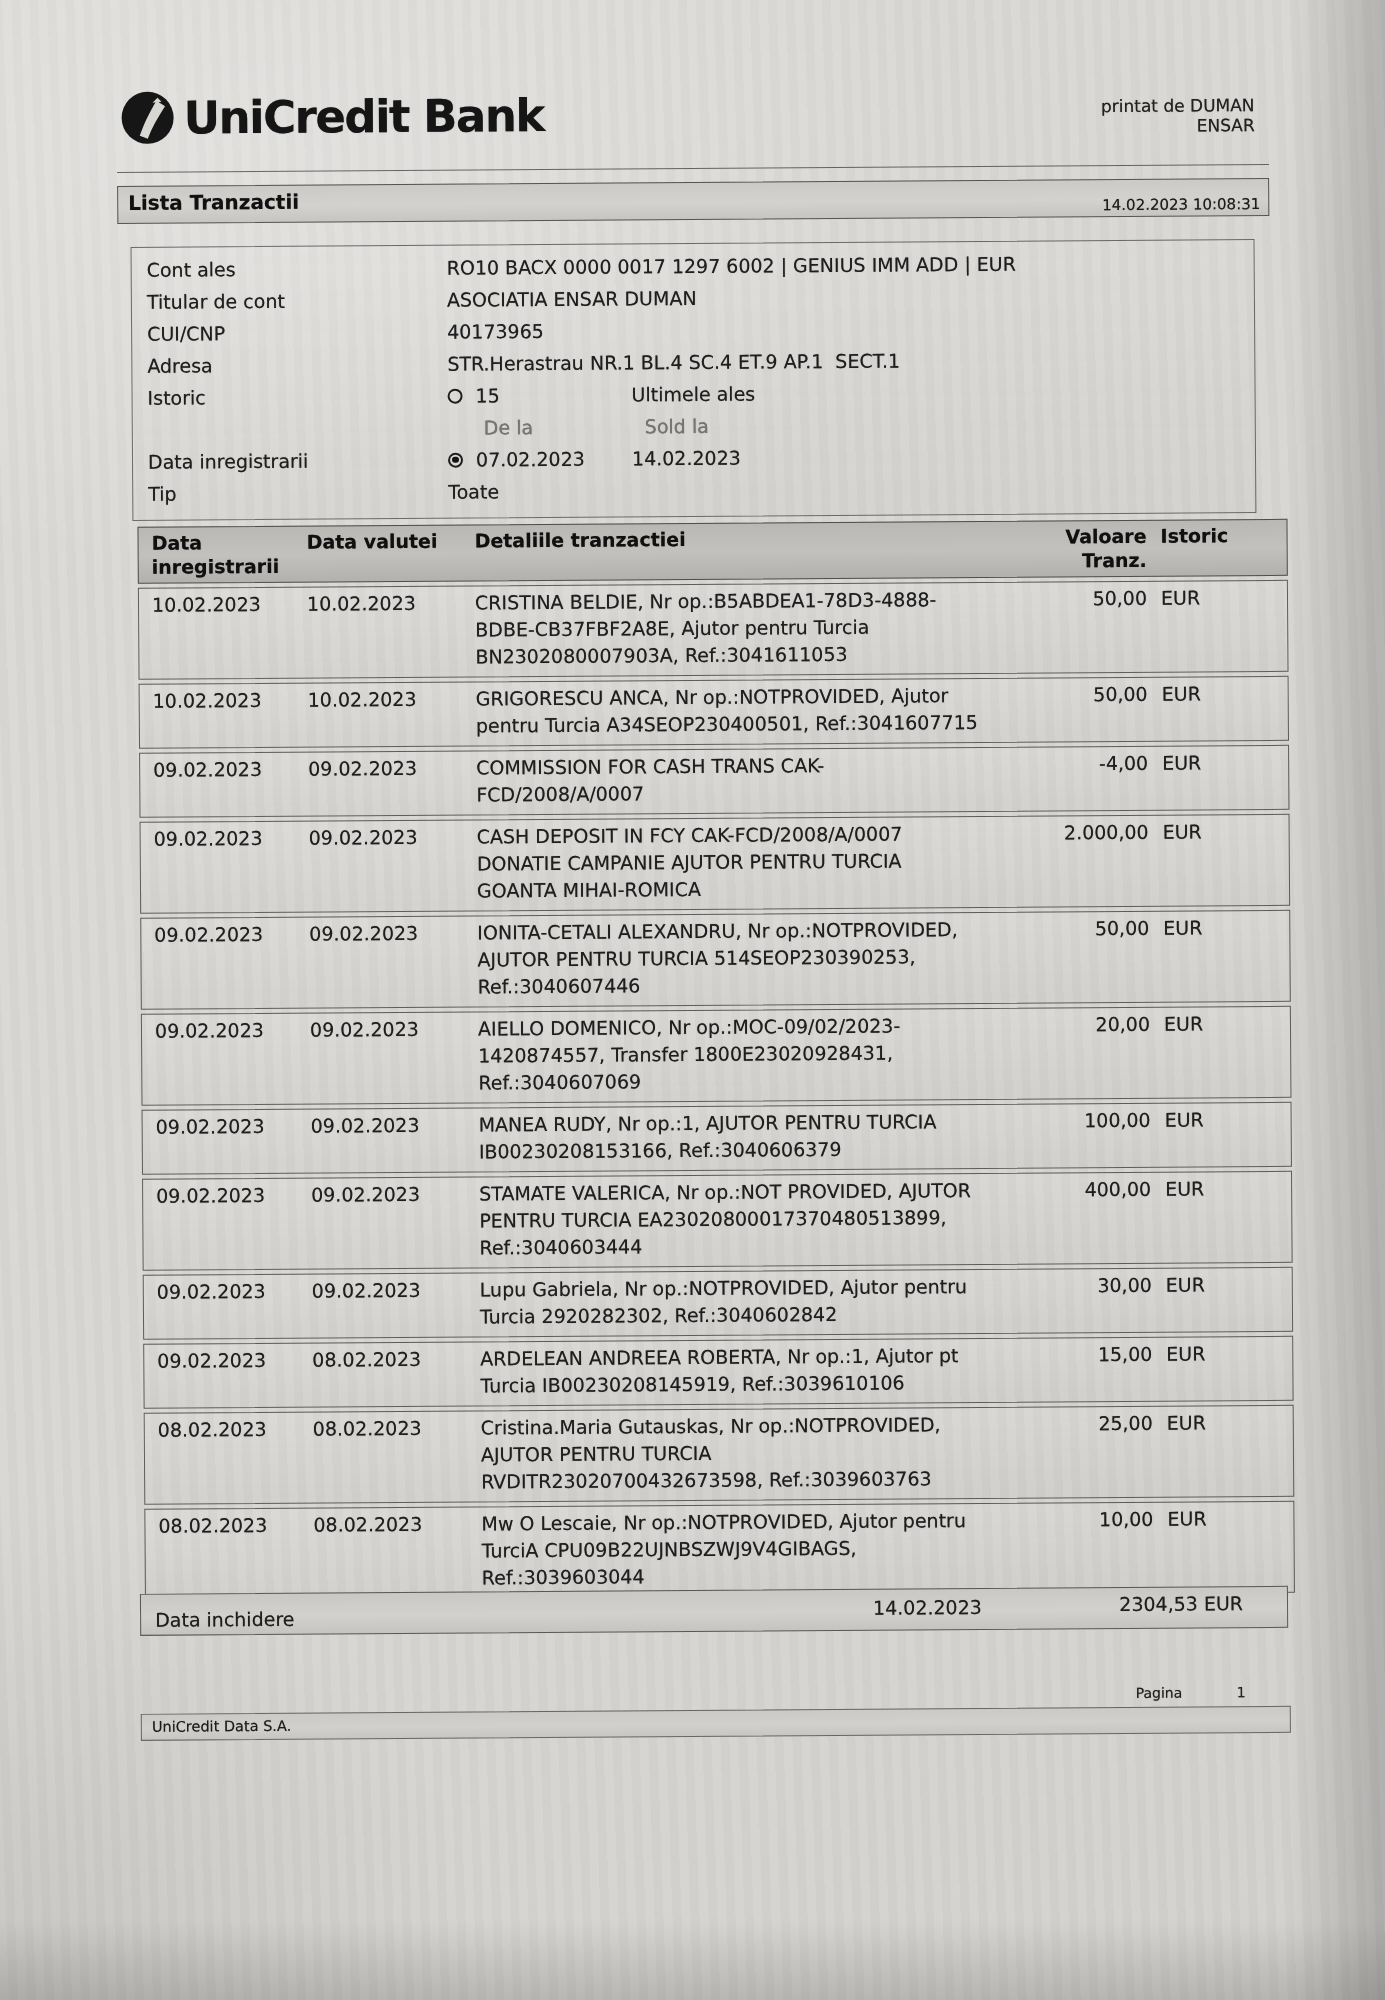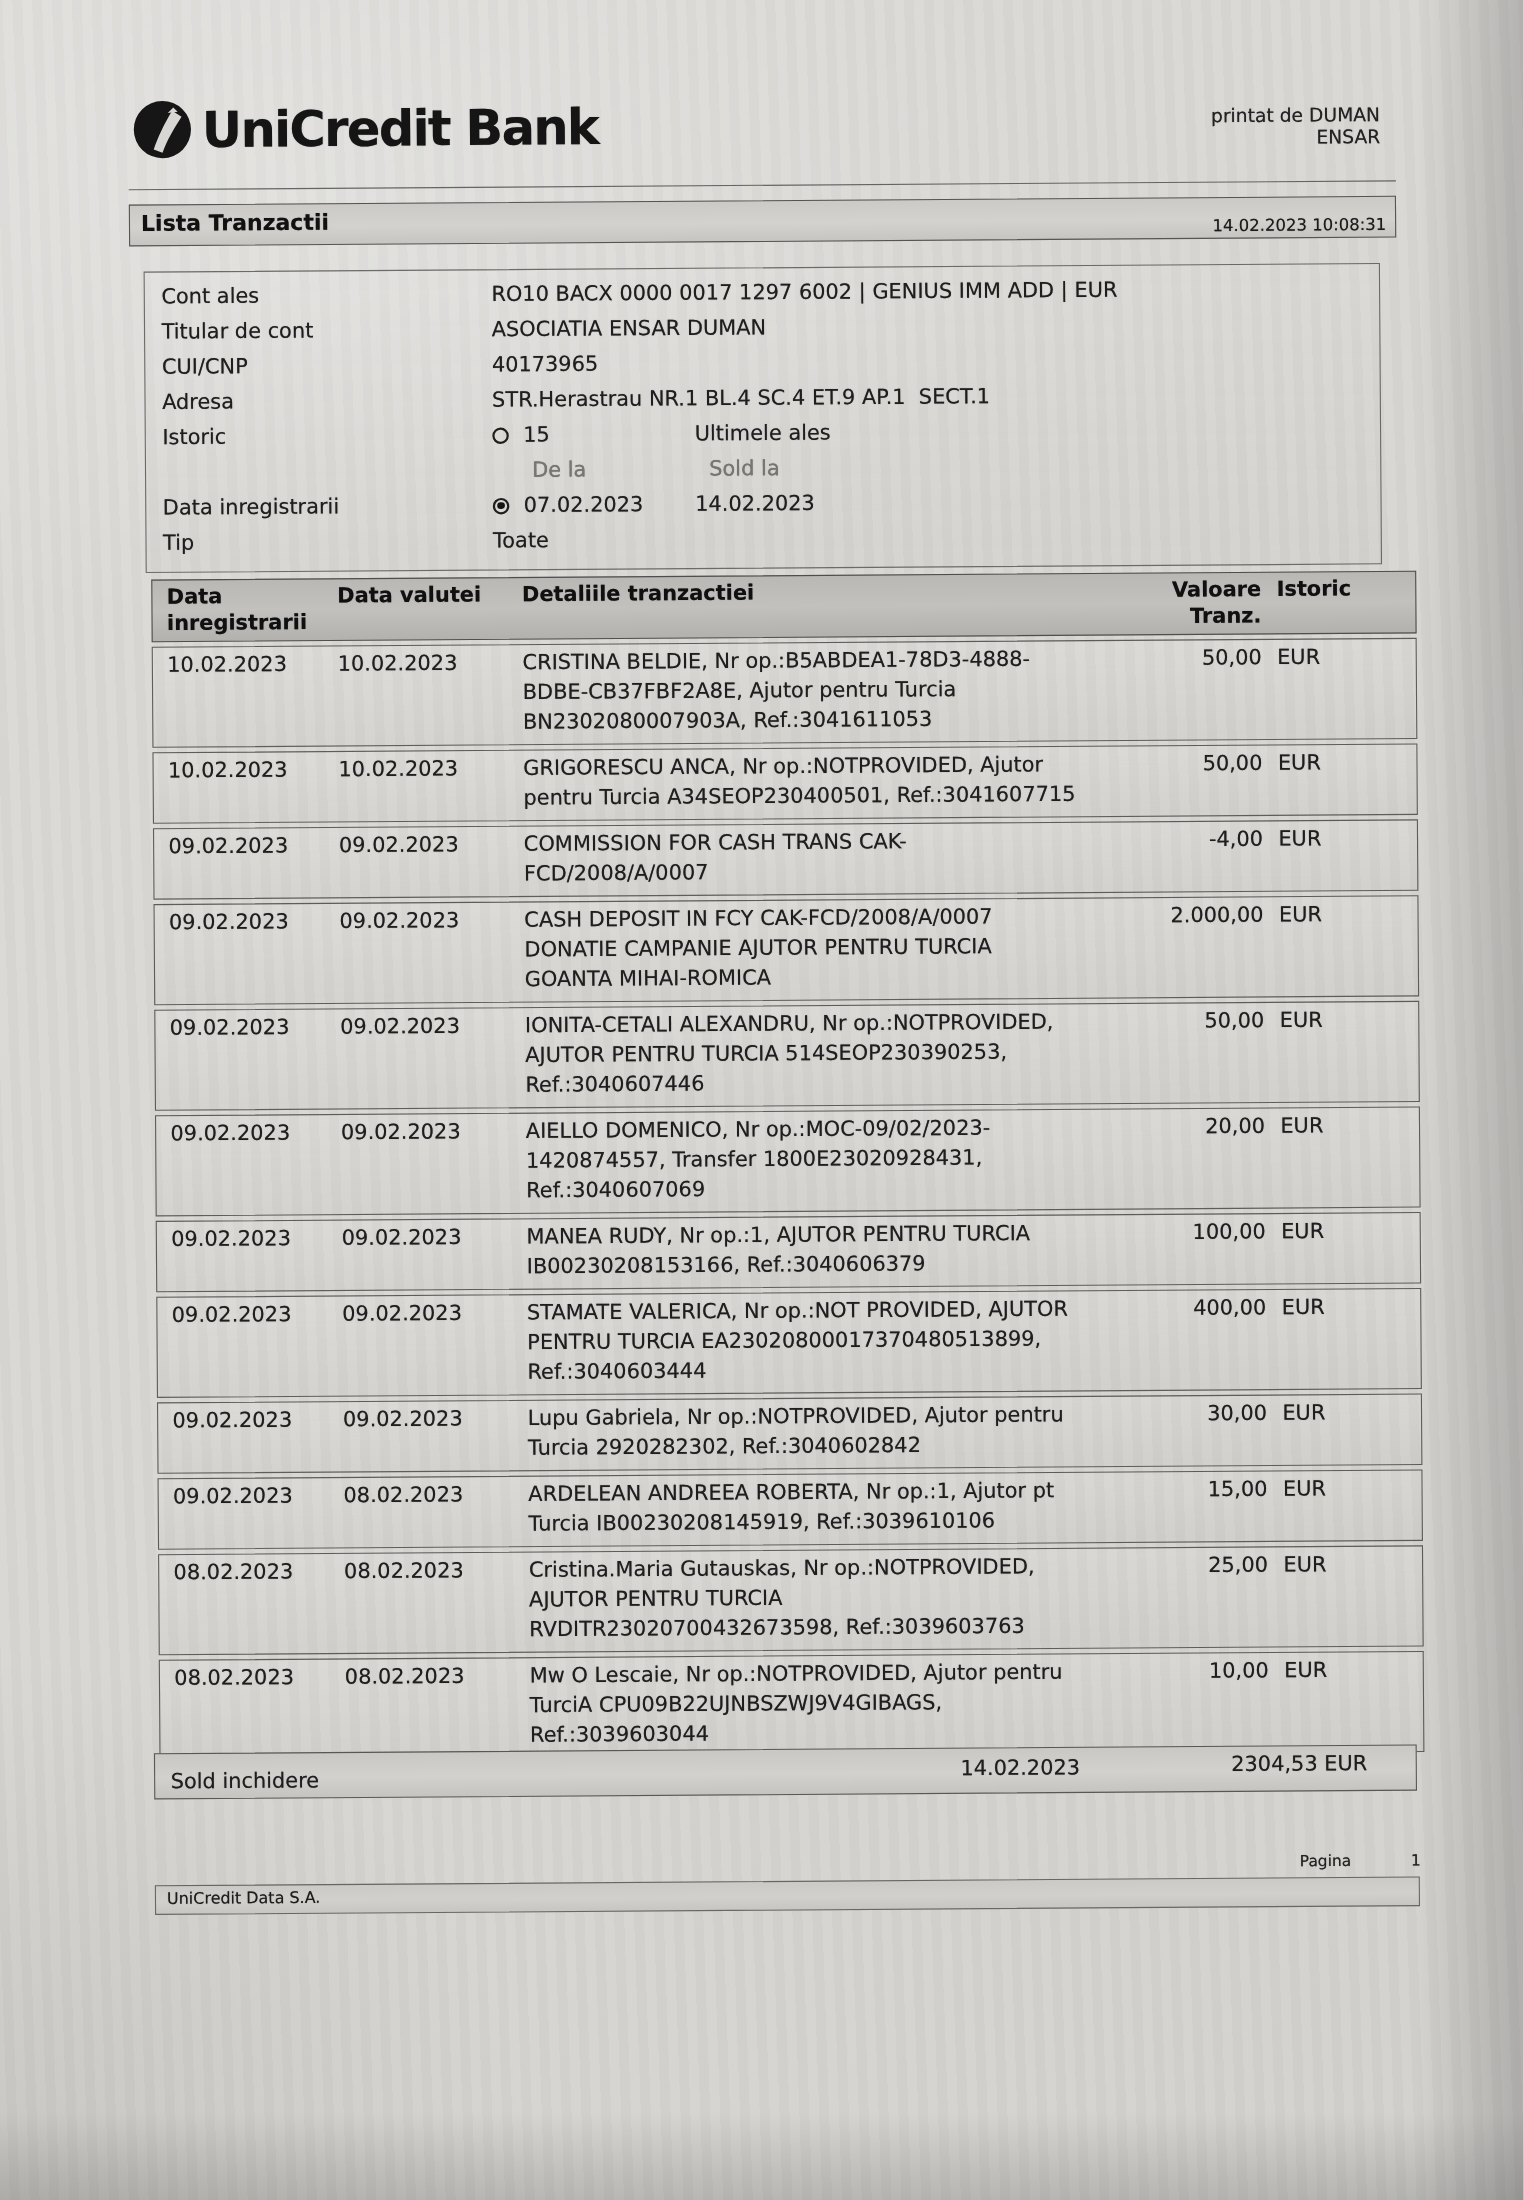--- a/index.html
+++ b/index.html
@@ -78,21 +78,21 @@
   .closing{
     position:absolute;left:133px;top:1590px;width:1148px;height:42px;box-sizing:border-box;
     border:1px solid rgba(60,60,60,0.8);
     background:linear-gradient(to bottom,#c9c8c5,#d2d1ce 55%,#c5c4c1);
     font-size:19px;
   }
   .closing .lbl{position:absolute;left:14px;bottom:4px;}
   .closing .date{position:absolute;left:732px;top:7px;}
   .closing .amt{position:absolute;right:44px;top:5px;}
   
-  .pagina{position:absolute;left:1174px;top:1688px;width:110px;display:flex;justify-content:space-between;font-size:14px;color:#222;}
+  .pagina{position:absolute;left:1128px;top:1688px;width:110px;display:flex;justify-content:space-between;font-size:14px;color:#222;}
   .footer-bar{
     position:absolute;left:133px;top:1710px;width:1150px;height:27px;box-sizing:border-box;
     border:1px solid rgba(70,70,70,0.75);
     background:linear-gradient(to bottom,#cbcac7,#d1d0cd 55%,#c7c6c3);
   }
   .footer-bar .bank{position:absolute;left:10px;top:4px;font-size:14.5px;color:#1c1c1c;}
 </style>
 </head>
 <body>
 
@@ -264,21 +264,21 @@
       <span class="c1">08.02.2023</span>
       <span class="c2">08.02.2023</span>
       <span class="c3">Mw O Lescaie, Nr op.:NOTPROVIDED, Ajutor pentru TurciA CPU09B22UJNBSZWJ9V4GIBAGS, Ref.:3039603044</span>
       <span class="c4">10,00</span>
       <span class="c5">EUR</span>
     </div>
   </div>
   </div>
 
   <div class="closing">
-    <span class="lbl">Sold inchidere</span>
+    <span class="lbl">Data inchidere</span>
     <span class="date">14.02.2023</span>
     <span class="amt">2304,53 EUR</span>
   </div>
 
   <div class="pagina">
     <span>Pagina</span>
     <span>1</span>
   </div>
   <div class="footer-bar">
     <span class="bank">UniCredit Data S.A.</span>

